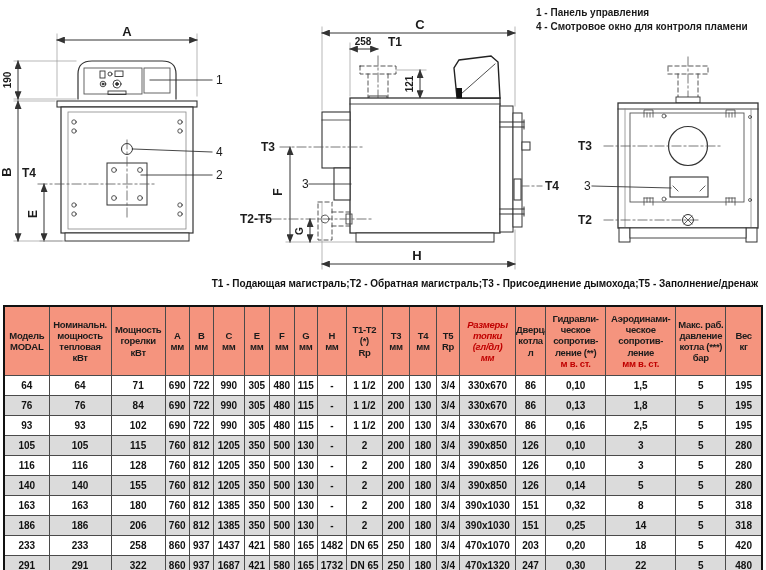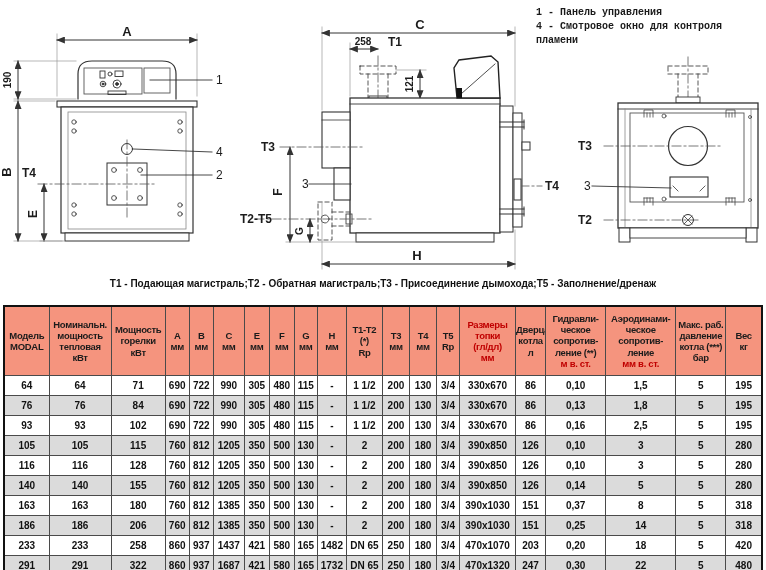--- a/index.html
+++ b/index.html
@@ -12,33 +12,33 @@
 
   
   #drawings{position:absolute;left:0;top:0;width:766px;height:302px;}
   svg text{font-family:"Liberation Sans", sans-serif; fill:#1c1c1c;}
   .dimlbl{font-size:13px;font-weight:700;}
   .dimsm{font-size:10px;font-weight:700;}
   .portlbl{font-size:12px;font-weight:700;}
   .callout{font-size:12px;font-weight:400;}
 
   
-  #legend{position:absolute;left:536px;top:6px;width:228px;font-size:10px;font-weight:700;line-height:14px;color:#1a1a1a;font-family:Liberation Mono, monospace;}
+  #legend{position:absolute;left:536px;top:6px;width:228px;font-size:10px;font-weight:700;line-height:14px;color:#1a1a1a;}
 
   
-  #footnotes{position:absolute;left:0;top:278px;width:766px;display:flex;justify-content:center;
+  #footnotes{position:absolute;left:0;top:278px;width:766px;display:flex;justify-content:flex-end;
     padding:0 8px;box-sizing:border-box;font-size:10px;font-weight:700;color:#111;}
 
   
   #spec-table-wrap{position:absolute;left:3px;top:305px;width:760px;}
   table{border-collapse:collapse;table-layout:fixed;width:760px;border:2px solid #111;}
   th,td{border:1px solid var(--grid);overflow:hidden;}
   th{background:var(--header-bg);font-size:9.5px;font-weight:700;line-height:1.18;text-align:center;
      vertical-align:middle;padding:2px 0;white-space:pre-line;letter-spacing:-0.3px;height:64px;color:#1c1c1c;}
-  th.red{color:var(--header-red);}
+  th.red{color:var(--header-red);font-style:italic;}
   th .red-unit{color:var(--header-red);}
   td{font-size:10px;font-weight:700;text-align:center;height:19px;padding:0;color:#111;background:#fff;}
   tbody tr:nth-child(even) td{background:var(--stripe);}
 </style>
 </head>
 <body>
 
 <div id="page">
 
   <svg id="drawings" viewBox="0 0 766 302" width="766" height="302">
@@ -472,21 +472,21 @@
             <td>350</td>
             <td>500</td>
             <td>130</td>
             <td>-</td>
             <td>2</td>
             <td>200</td>
             <td>180</td>
             <td>3/4</td>
             <td>390x1030</td>
             <td>151</td>
-            <td>0,37</td>
+            <td>0,32</td>
             <td>8</td>
             <td>5</td>
             <td>318</td>
           </tr>
           <tr>
             <td>186</td>
             <td>186</td>
             <td>206</td>
             <td>760</td>
             <td>812</td>

